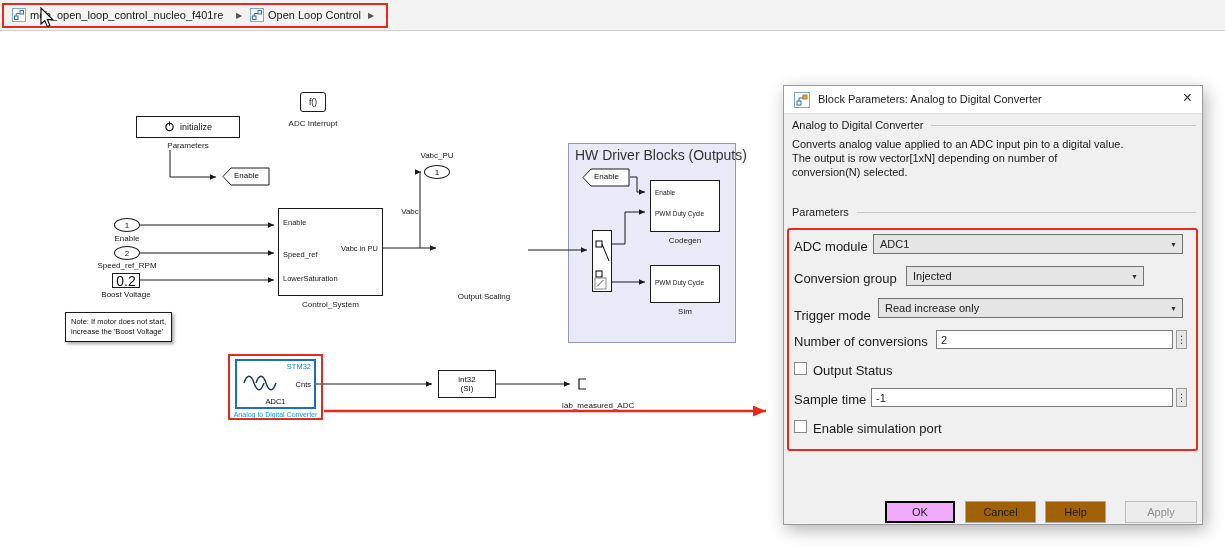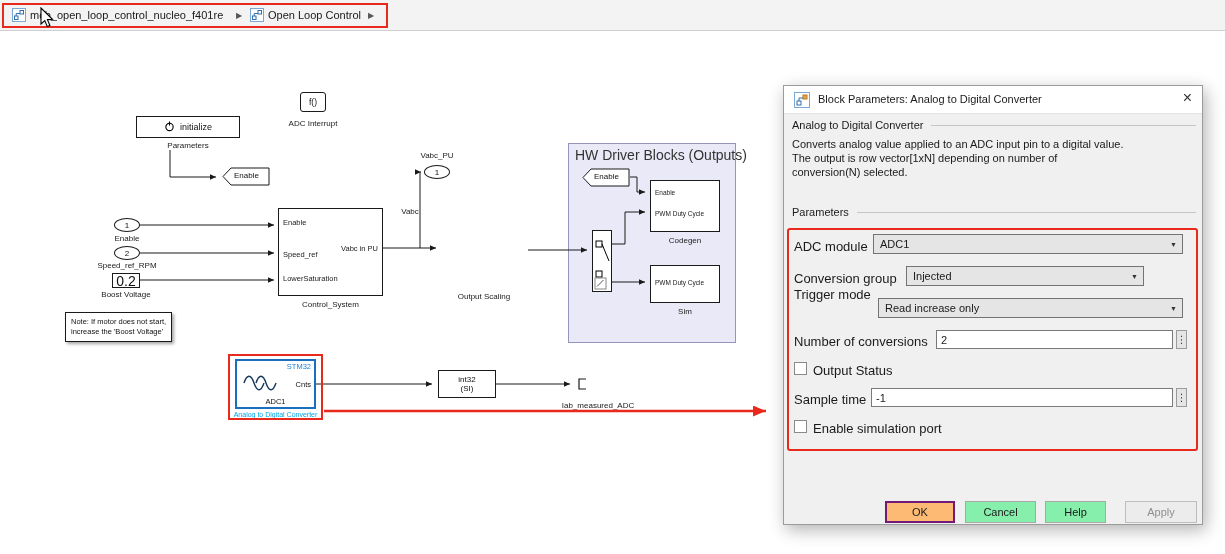--- a/index.html
+++ b/index.html
@@ -33,22 +33,22 @@
 .dlg-close{position:absolute;right:10px;top:3px;font-size:16px;color:#333;cursor:pointer}
 .sechead{position:absolute;display:flex;align-items:center;gap:8px;font-size:11px;color:#1a1a1a}
 .sechead .hline{flex:1;height:1px;background:#c6c6c6;margin-top:1px}
 .descline{font-size:11px;line-height:14px;color:#1a1a1a;white-space:nowrap}
 .flabel{position:absolute;font-size:13px;color:#1a1a1a;white-space:nowrap}
 .combo{position:absolute;height:20px;background:#e5e5e5;border:1px solid #737373;font-size:11px;color:#1a1a1a;display:flex;align-items:center;padding:0 16px 0 6px;cursor:default}
 .carr{position:absolute;right:5px;top:6px;font-size:7px;color:#333}
 .tinput{position:absolute;height:19px;background:#fff;border:1px solid #7a7a7a;font-size:11px;padding:0 4px;font-family:"Liberation Sans",sans-serif;color:#1a1a1a}
 .stepbtn{position:absolute;width:11px;height:19px;background:#e5e5e5;border:1px solid #9a9a9a;font-size:10px;color:#333;display:flex;align-items:center;justify-content:center;cursor:pointer}
 .cbox{position:absolute;width:13px;height:13px;background:#fff;border:1px solid #8a8a8a;cursor:pointer}
-.btn{position:absolute;height:22px;background:#86efac;border:1px solid #a7a7a7;font-size:11px;color:#1a1a1a;display:flex;align-items:center;justify-content:center;cursor:pointer}
-.btn-ok{border:2px solid #701a75;background:#fdba74}
+.btn{position:absolute;height:22px;background:#a16207;border:1px solid #a7a7a7;font-size:11px;color:#1a1a1a;display:flex;align-items:center;justify-content:center;cursor:pointer}
+.btn-ok{border:2px solid #000000;background:#f0abfc}
 .btn-apply{color:#8f8f8f;background:#ececec;border-color:#bdbdbd;cursor:default}
 </style>
 </head>
 <body>
 
 <div id="page">
 
   <div class="topbar">
     <span class="bc-icon" style="left:12px">
       <svg width="14" height="14">
@@ -252,21 +252,21 @@
       <span>ADC1</span>
       <span class="carr">▼</span>
     </div>
 
     <span class="flabel" style="left:10px;top:185px">Conversion group</span>
     <div class="combo" style="left:122px;top:180px;width:238px">
       <span>Injected</span>
       <span class="carr">▼</span>
     </div>
 
-    <span class="flabel" style="left:10px;top:201px">Trigger mode</span>
+    <span class="flabel" style="left:10px;top:222px">Trigger mode</span>
     <div class="combo" style="left:94px;top:212px;width:305px">
       <span>Read increase only</span>
       <span class="carr">▼</span>
     </div>
 
     <span class="flabel" style="left:10px;top:248px">Number of conversions</span>
     <input class="tinput" style="left: 152px; top: 244px; width: 237px;" value="2">
     <div class="stepbtn" style="left:392px;top:244px">
         <span>⋮</span>
       </div>

